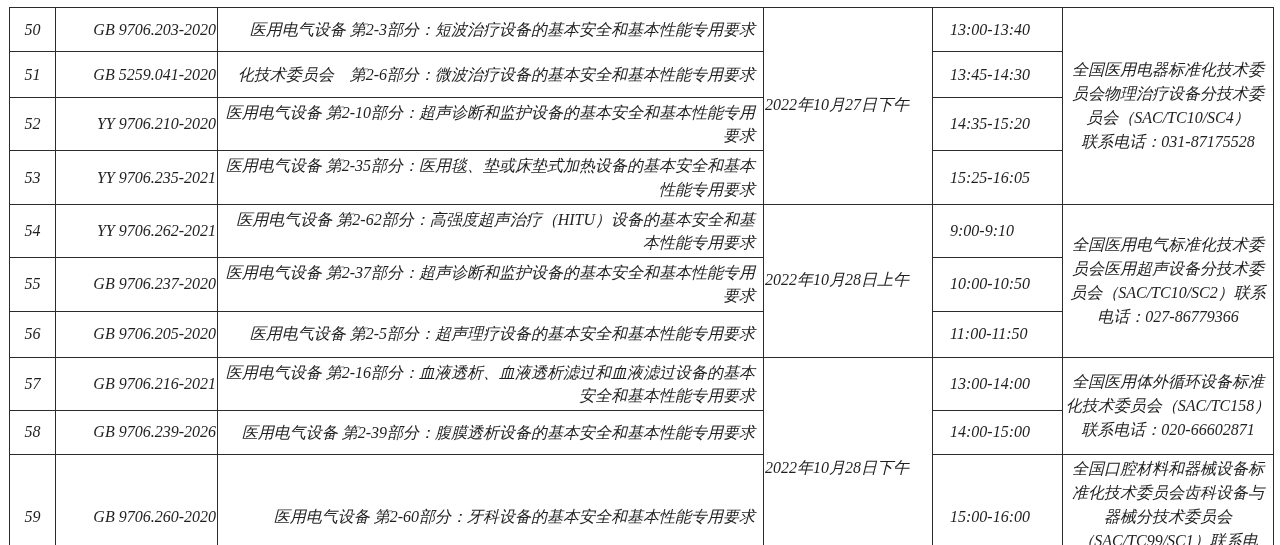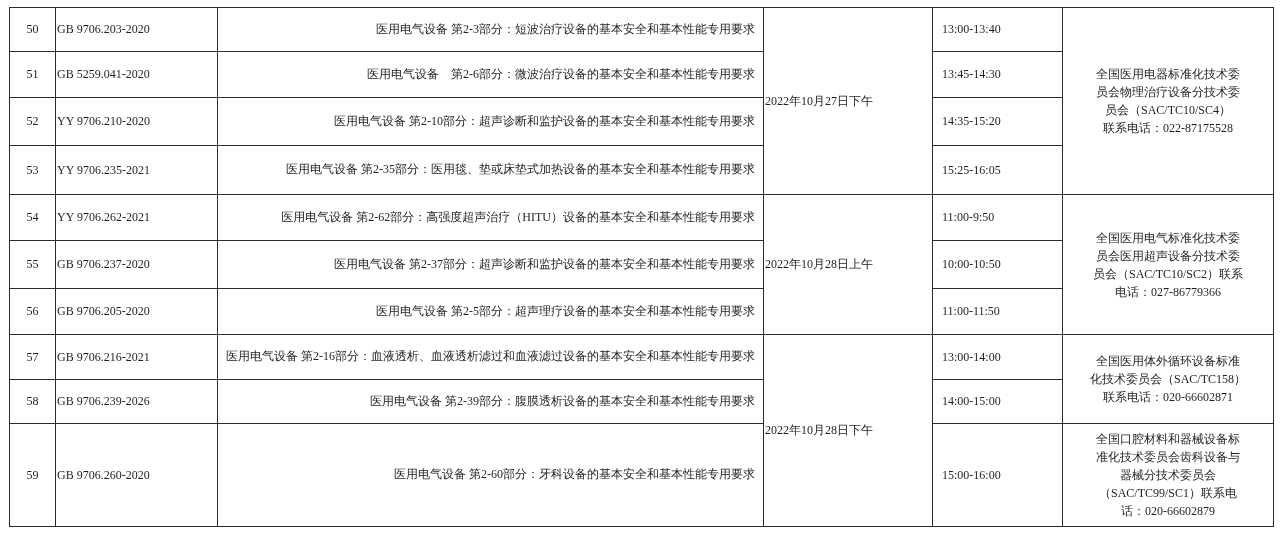--- a/index.html
+++ b/index.html
@@ -19,43 +19,44 @@
     position: absolute;
     left: 9px;
     top: 7px;
     border-collapse: collapse;
     table-layout: fixed;
     width: 1264px;
     background: #ffffff;
   }
   table.schedule td {
     border: 1.6px solid #2b2b2b;
-    font-size: 12px;
+    font-size: 16px;
     vertical-align: middle;
     overflow: hidden;
+    font-style: italic;
   }
   td.c-num {
     text-align: center;
   }
   td.c-std {
-    text-align: left;
+    text-align: right;
     white-space: nowrap;
   }
   td.c-name {
     text-align: right;
     padding: 3px 8px 3px 6px;
     line-height: 1.45;
   }
   td.c-date {
     text-align: left;
     white-space: nowrap;
   }
   td.c-time {
     text-align: left;
-    padding-left: 9px;
+    padding-left: 17px;
     white-space: nowrap;
   }
   td.c-comm {
     text-align: center;
     white-space: pre-line;
     line-height: 1.5;
     padding: 2px 2px;
   }
 </style>
 </head>
@@ -73,46 +74,46 @@
   <tbody>
     <tr style="height:44px">
       <td class="c-num">50</td>
       <td class="c-std">GB 9706.203-2020</td>
       <td class="c-name">医用电气设备 第2-3部分：短波治疗设备的基本安全和基本性能专用要求</td>
       <td class="c-date" rowspan="4">2022年10月27日下午</td>
       <td class="c-time">13:00-13:40</td>
       <td class="c-comm" rowspan="4">全国医用电器标准化技术委
 员会物理治疗设备分技术委
 员会（SAC/TC10/SC4）
-联系电话：022-87175528</td>
+联系电话：031-87175528</td>
     </tr>
     <tr style="height:46px">
       <td class="c-num">51</td>
       <td class="c-std">GB 5259.041-2020</td>
-      <td class="c-name">医用电气设备　第2-6部分：微波治疗设备的基本安全和基本性能专用要求</td>
+      <td class="c-name">化技术委员会　第2-6部分：微波治疗设备的基本安全和基本性能专用要求</td>
       <td class="c-time">13:45-14:30</td>
     </tr>
     <tr style="height:48px">
       <td class="c-num">52</td>
       <td class="c-std">YY 9706.210-2020</td>
       <td class="c-name">医用电气设备 第2-10部分：超声诊断和监护设备的基本安全和基本性能专用要求</td>
       <td class="c-time">14:35-15:20</td>
     </tr>
     <tr style="height:49px">
       <td class="c-num">53</td>
       <td class="c-std">YY 9706.235-2021</td>
       <td class="c-name">医用电气设备 第2-35部分：医用毯、垫或床垫式加热设备的基本安全和基本性能专用要求</td>
       <td class="c-time">15:25-16:05</td>
     </tr>
     <tr style="height:46px">
       <td class="c-num">54</td>
       <td class="c-std">YY 9706.262-2021</td>
       <td class="c-name">医用电气设备 第2-62部分：高强度超声治疗（HITU）设备的基本安全和基本性能专用要求</td>
       <td class="c-date" rowspan="3">2022年10月28日上午</td>
-      <td class="c-time">11:00-9:50</td>
+      <td class="c-time">9:00-9:10</td>
       <td class="c-comm" rowspan="3">全国医用电气标准化技术委
 员会医用超声设备分技术委
 员会（SAC/TC10/SC2）联系
 电话：027-86779366</td>
     </tr>
     <tr style="height:48px">
       <td class="c-num">55</td>
       <td class="c-std">GB 9706.237-2020</td>
       <td class="c-name">医用电气设备 第2-37部分：超声诊断和监护设备的基本安全和基本性能专用要求</td>
       <td class="c-time">10:00-10:50</td>

